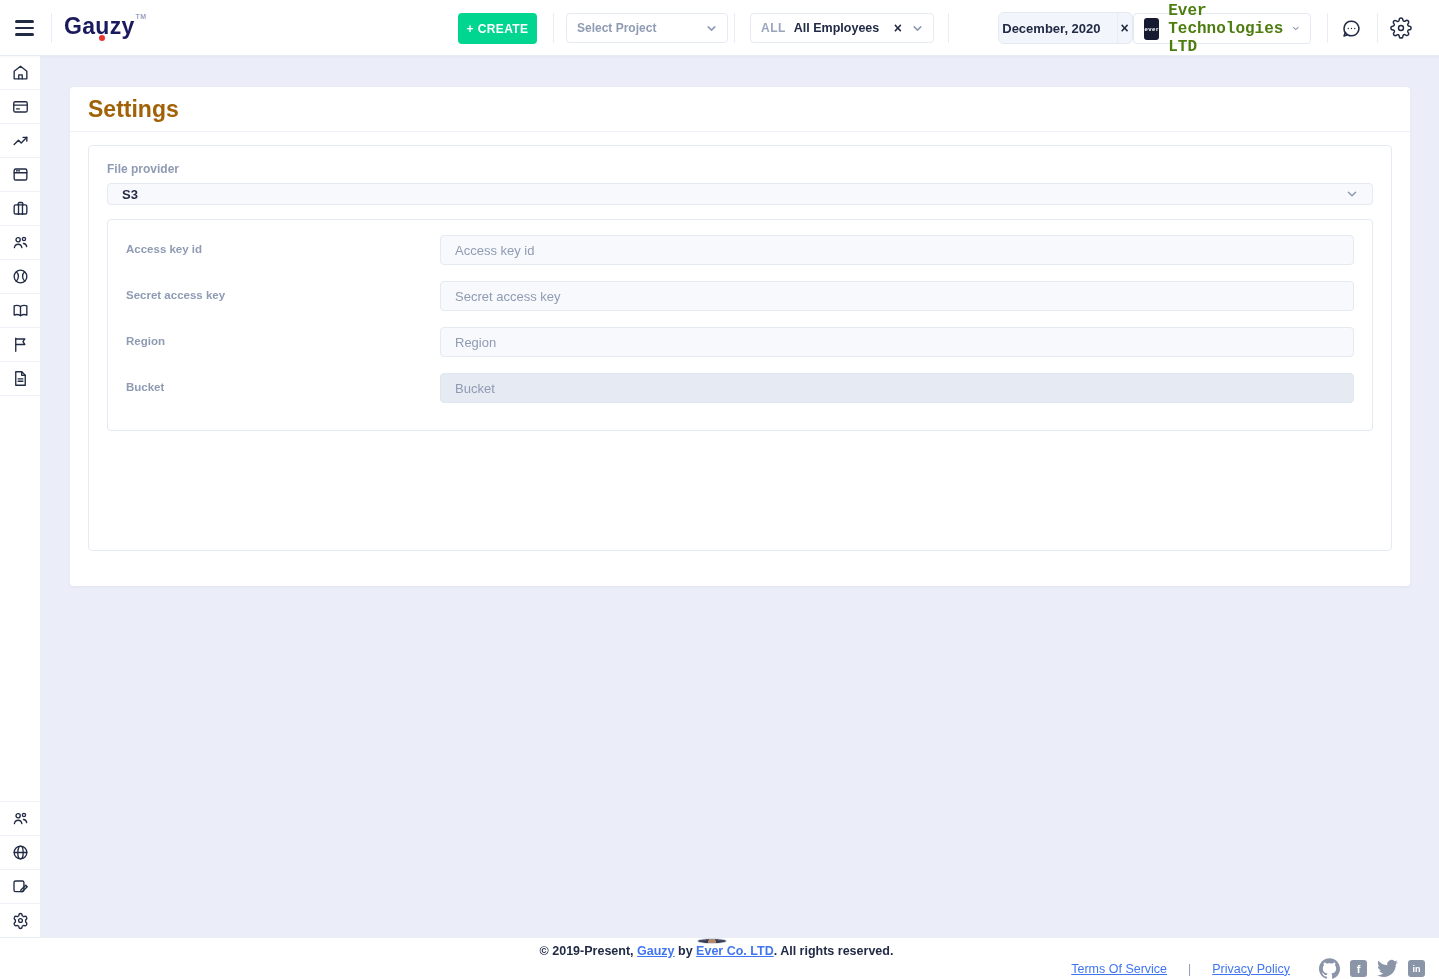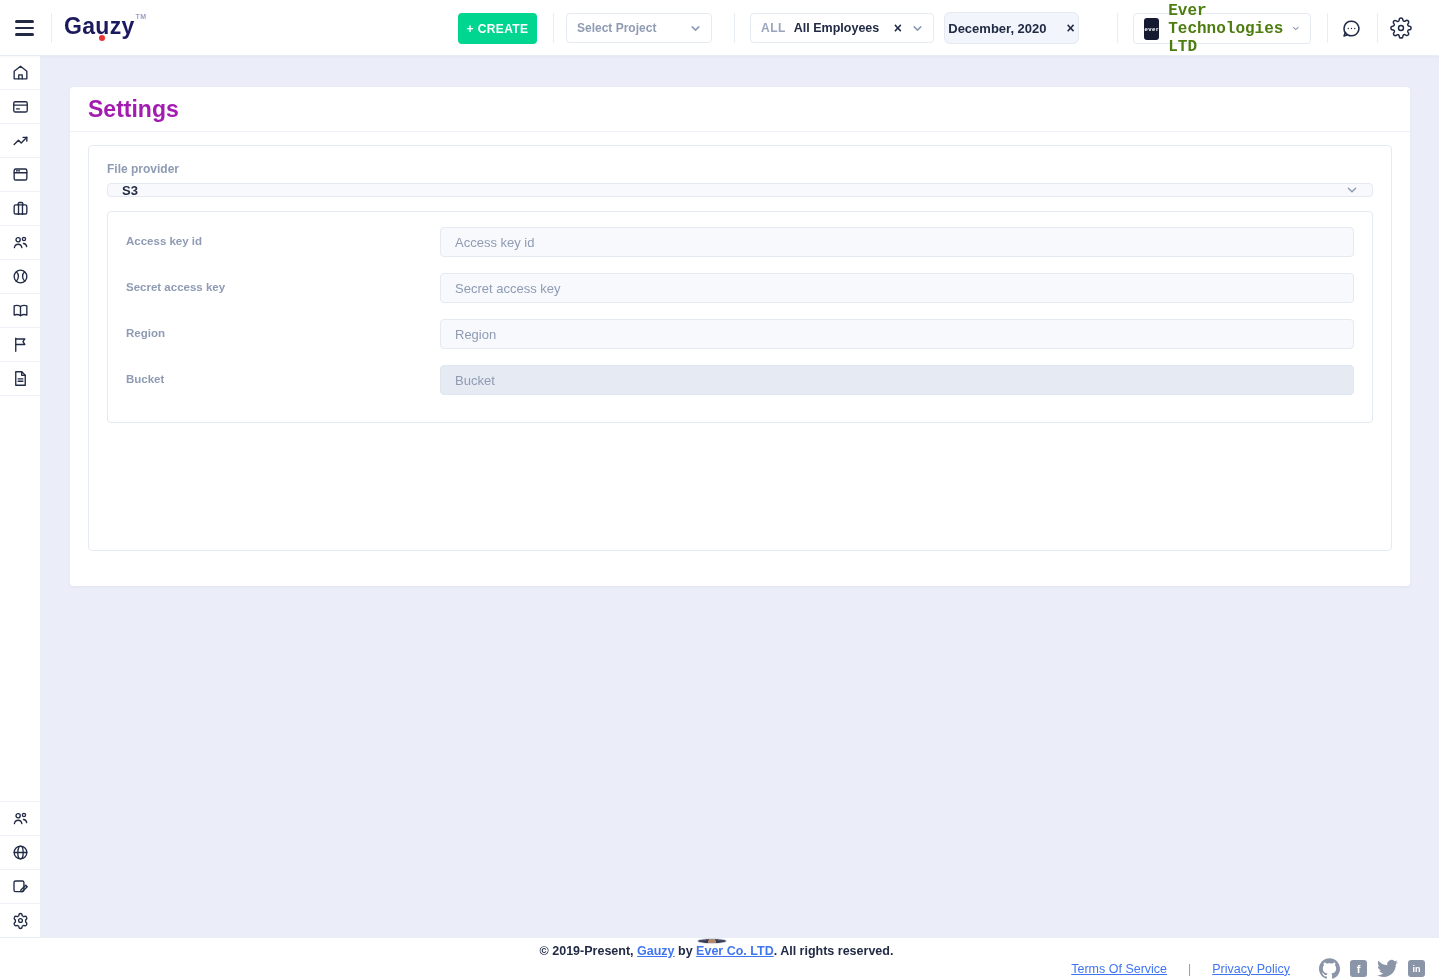--- a/index.html
+++ b/index.html
@@ -18,28 +18,28 @@
   .logo { left:64px; top:13px; font-size:23px; font-weight:bold; color:#1c1a5e; letter-spacing:.3px; }
   .logo .u-wrap { position:relative; display:inline-block; }
   .logo .u-dot { position:absolute; left:50%; transform:translateX(-50%); bottom:-1px; width:6px; height:6px;
                  border-radius:50%; background:#e8332e; }
   .logo .tm { font-size:7px; font-weight:bold; color:#9aa0c0; vertical-align:top; margin-left:1px; }
   .create-btn { left:458px; top:13px; width:79px; height:31px; background:#00d68f; color:#fff; border:none;
                 border-radius:4px; font-size:12px; font-weight:bold; letter-spacing:.4px; cursor:pointer;
                 font-family:inherit; }
   .pill { height:30px; background:#fff; border:1px solid #e4e9f2; border-radius:4px; display:flex;
           align-items:center; padding:0 10px; cursor:pointer; }
-  .proj-select { left:566px; top:13px; width:146px; justify-content:space-between;text-align:center; }
+  .proj-select { left:566px; top:13px; width:162px; justify-content:space-between;text-align:center; }
   .proj-select .ph { font-size:12px; color:#8f9bb3; font-weight:600; }
   .emp-select { left:750px; top:13px; width:184px; }
   .emp-badge { font-size:12px; font-weight:bold; color:#9aa4bc; letter-spacing:.5px; margin-right:8px; }
   .emp-name { font-size:12.5px; font-weight:600; color:#222b45; flex:1; }
   .x-btn { font-size:14px; font-weight:600; color:#222b45; cursor:pointer; line-height:1; }
   .emp-select .x-btn { margin-right:10px; }
-  .date-badge { left:944px; top:12px; width:135px; height:32px; background:#f2f5fb; border:1px solid #e4e9f2;
+  .date-badge { left:998px; top:12px; width:135px; height:32px; background:#f2f5fb; border:1px solid #e4e9f2;
                 border-radius:6px; display:flex; align-items:center; justify-content:center; gap:20px;
                 cursor:pointer; }
   .date-badge .dtxt { font-size:13px; font-weight:600; color:#222b45; }
   .org-select { left:1133px; top:13px; width:178px; height:31px; gap:9px; }
   .org-logo { width:22px; height:22px; background:#151a30; border-radius:3px; color:#fff; font-size:6px;
               font-weight:bold; display:flex; align-items:center; justify-content:center; letter-spacing:.5px; }
   .org-name { font-size:16px; font-weight:600; color:#4d7c0f; flex:1;font-family:Liberation Mono, monospace; }
   .icon-btn { width:28px; height:28px; display:flex; align-items:center; justify-content:center; cursor:pointer; }
   .chat-btn { left:1337px; top:14px; }
   .gear-btn { left:1387px; top:14px; }
@@ -50,26 +50,26 @@
   .side-item { width:100%; height:34px; display:flex; align-items:center; justify-content:center;
                border-bottom:1px solid #eef1f7; cursor:pointer; }
   .side-item.bottom { border-bottom:none; border-top:1px solid #eef1f7; }
   .side-spacer { flex:1; }
 
   
   .content { position:absolute; left:41px; top:56px; right:0; bottom:42px; background:#ebeef8; overflow:hidden; }
   .card { position:absolute; left:29px; top:31px; right:29px; height:499px; background:#fff; border-radius:4px;
           box-shadow:0 1px 3px rgba(44,51,73,.05); }
   .card-header { height:45px; padding:9px 18px; border-bottom:1px solid #edf1f7; display:flex; align-items:center; }
-  .page-title { font-size:23px; font-weight:bold; color:#a21caf; }
+  .page-title { font-size:23px; font-weight:bold; color:#a16207; }
   .card-body { padding:13px 18px 8px; }
   .inner-card { border:1px solid #e4e9f2; border-radius:4px; height:406px; display:flex; flex-direction:column; }
   .inner-body { padding:16px 18px 0; flex:1; }
   .field-label { font-size:12px; font-weight:600; color:#8f9bb3; margin-bottom:7px; }
-  .select-box { height:14px; background:#f7f9fc; border:1px solid #e4e9f2; border-radius:4px; display:flex;
+  .select-box { height:22px; background:#f7f9fc; border:1px solid #e4e9f2; border-radius:4px; display:flex;
                 align-items:center; justify-content:space-between; padding:0 14px; cursor:pointer; }
   .select-box .val { font-size:13px; font-weight:600; color:#222b45; }
   .sub-card { margin-top:14px; border:1px solid #e4e9f2; border-radius:4px; }
   .sub-header { padding:11px 18px; border-bottom:1px solid #edf1f7; }
   .sub-title { font-size:15px; font-weight:bold; color:#222b45; }
   .sub-body { padding:15px 18px 27px; }
   .form-row { display:flex; align-items:flex-start; margin-bottom:16px; }
   .form-row:last-child { margin-bottom:0; }
   .row-label { width:314px; padding-top:8px; font-size:11.5px; font-weight:600; color:#8f9bb3; }
   .text-input { flex:1; height:30px; background:#f7f9fc; border:1px solid #e4e9f2; border-radius:4px;

